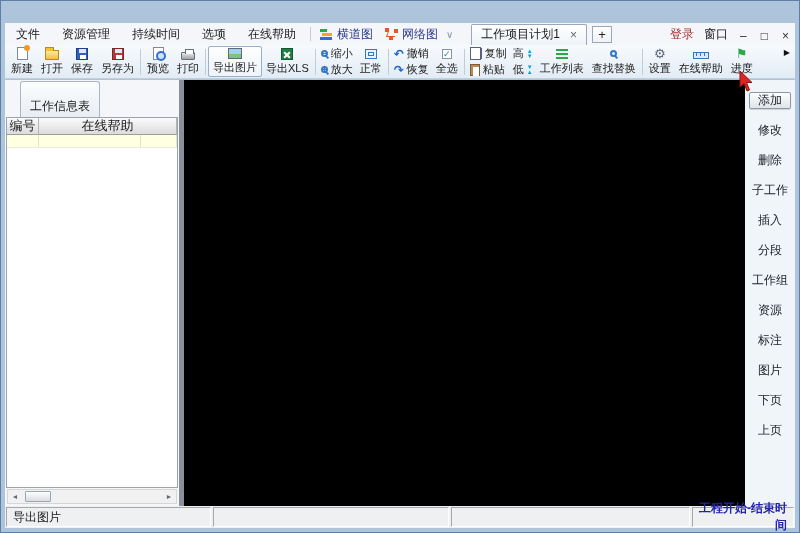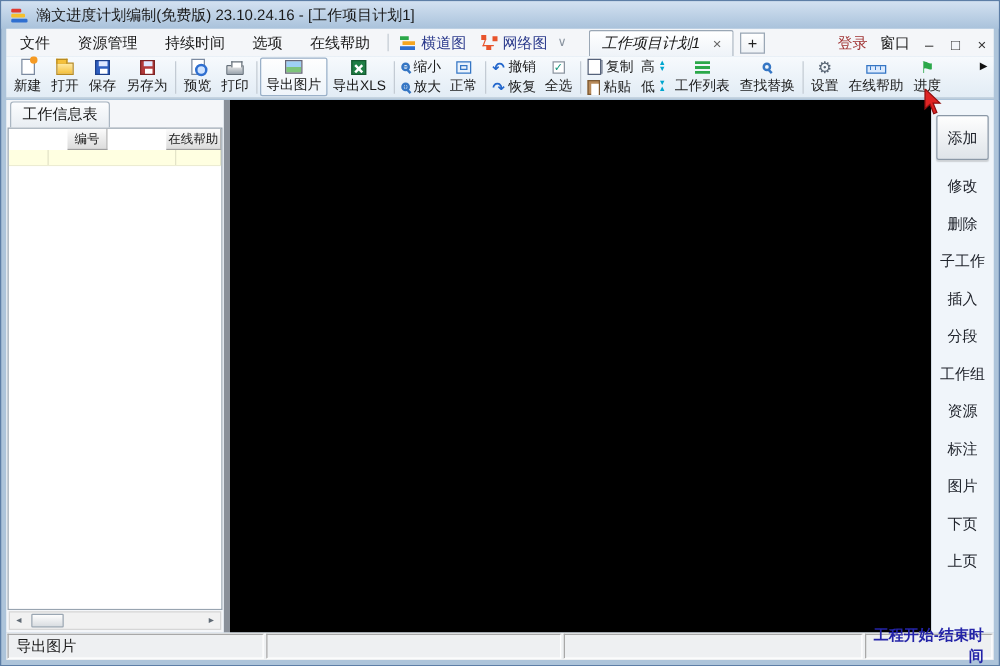--- a/index.html
+++ b/index.html
@@ -32,21 +32,21 @@
   .neticon { position:relative; width:13px; height:12px; }
   .neticon i { position:absolute; width:4px; height:4px; background:#e8542c; }
   .neticon .n1 { left:0; top:0; }
   .neticon .n2 { right:0; top:1px; }
   .neticon .n3 { left:4px; bottom:0; }
   .neticon::before { content:""; position:absolute; left:2px; top:3px; width:8px; height:5px;
     border-left:1px solid #e8542c; border-bottom:1px solid #e8542c; transform:skewX(-20deg); }
   .chev { color:#8a94a0; font-size:10px; margin-left:2px; }
   .doctab { margin-left:18px; height:21px; display:flex; align-items:center; gap:10px;
     padding:0 9px; background:linear-gradient(#ffffff,#eef3f8);
-    border:1px solid #9aa7b5; border-bottom:none; border-radius:2px 2px 0 0;font-style:italic; }
+    border:1px solid #9aa7b5; border-bottom:none; border-radius:2px 2px 0 0; }
   .doctab .close { color:#666; font-size:12px; cursor:default; }
   .plusbtn { margin-left:5px; width:20px; height:17px; border:1px solid #9aa7b5;
     background:linear-gradient(#ffffff,#eef2f6); display:flex; align-items:center;
     justify-content:center; font-size:13px; color:#222; }
   .mright { margin-left:auto; display:flex; align-items:flex-end; gap:10px; padding-right:4px; }
   .login { color:#a03333; }
   .winbtn { color:#333; font-size:12px; padding:0 2px; }
 
   
   .toolbar { position:absolute; top:44px; left:4px; right:4px; height:34px;
@@ -111,50 +111,50 @@
     background:repeating-linear-gradient(90deg, #3576c4 0 1px, transparent 1px 4px); }
   .i-flag { font-size:13px; line-height:13px; color:#2ba84a; }
   .dropbox { width:50px; height:16px; border:1px solid #8a99ab; background:#fff;
     display:flex; align-items:center; justify-content:space-between; padding:0 3px; font-size:11px; }
   .dropbox .arr { color:#2266cc; font-size:8px; }
   .overflow-ind { position:absolute; top:3px; right:5px; font-size:8px; color:#111; }
 
   
   .content { position:absolute; top:79px; left:4px; right:4px; bottom:26px; display:flex; }
   .left-panel { flex:0 0 174px; background:#f4f6f9; display:flex; flex-direction:column; position:relative; }
-  .lp-tab { align-self:flex-start; margin:1px 0 0 3px; padding:1px 9px 2px; font-size:12px; color:#1a1a1a;
+  .lp-tab { align-self:flex-start; margin:1px 0 0 15px; padding:16px 9px 2px; font-size:12px; color:#1a1a1a;
     background:linear-gradient(#fcfdfe,#e8edf2); border:1px solid #aab6c2; border-bottom:none;
     border-radius:3px 3px 0 0; position:relative; z-index:2; }
   .lp-body { flex:1; margin:0 1px; border:1px solid #98a4b0; background:#fff;
     display:flex; flex-direction:column; overflow:hidden; }
   .thead { display:flex; height:17px; }
   .th { background:linear-gradient(#fbfbfb,#dcdcdc); border-right:1px solid #b4b4b4;
-    border-bottom:1px solid #9e9e9e; font-size:10px; color:#1a1a1a; display:flex;
-    align-items:center; justify-content:center; overflow:hidden; white-space:nowrap;margin-left:47px; }
+    border-bottom:1px solid #9e9e9e; font-size:13px; color:#1a1a1a; display:flex;
+    align-items:center; justify-content:center; overflow:hidden; white-space:nowrap; }
   .th.c1 { flex:0 0 32px; }
   .th.c2 { flex:0 0 102px; }
   .th.c3 { flex:1; }
   .trow-y { display:flex; height:13px; background:#ffffe1; border-bottom:1px solid #ececd2; }
   .trow-y .td { border-right:1px solid #e4e4c8; }
   .trow-y .td.c1 { flex:0 0 32px; } .trow-y .td.c2 { flex:0 0 102px; } .trow-y .td.c3 { flex:1; }
   .tbody-empty { flex:1; background:#fff; }
   .hscroll { height:15px; margin:1px 2px 2px; background:#f1f1f1; border:1px solid #d6d6d6;
     display:flex; align-items:stretch; }
   .sbtn { flex:0 0 14px; display:flex; align-items:center; justify-content:center;
     font-size:7px; color:#606a74; }
   .sthumb { flex:0 0 26px; margin:1px 0 1px 3px; background:linear-gradient(#fdfdfd,#d9dde1);
     border:1px solid #9aa6b2; border-radius:1px; }
   .strack { flex:1; }
   .splitter { flex:0 0 5px; background:#8a9099; }
   .canvas { flex:1; background:#000; }
 
   
   .sidebar { flex:0 0 50px; background:#f0f5fa; display:flex; flex-direction:column;
     align-items:center; padding-top:12px; font-size:12px; color:#20242c; }
-  .sb-add { width:42px; height:36px; background:linear-gradient(#fefefe,#dfe4e9);
+  .sb-add { width:42px; height:17px; background:linear-gradient(#fefefe,#dfe4e9);
     border:1px solid #8b98a6; border-radius:2px; box-shadow:0 1px 1px rgba(0,0,0,.15);
     display:flex; align-items:center; justify-content:center; margin-bottom:6px; }
   .sb-item { height:30px; display:flex; align-items:center; justify-content:center; width:100%; }
 
   
   .cursor { position:absolute; left:738px; top:70px; width:16px; height:22px; z-index:50; pointer-events:none; }
 
   
   .statusbar { position:absolute; left:4px; right:4px; bottom:4px; height:22px;
     background:#eef0f2; display:flex; gap:2px; padding:1px; font-size:12px; color:#1a1a1a; }
@@ -163,28 +163,20 @@
   .scell.c1 { flex:0 0 205px; }
   .scell.c2 { flex:0 0 236px; }
   .scell.c3 { flex:1; }
   .scell.c4 { flex:0 0 102px; justify-content:center; color:#2424a8; font-weight:bold;text-align:right; }
 </style>
 </head>
 <body>
 
 <div class="win">
 
-  <div class="titlebar">
-    <span class="appicon">
-        <i class="b1"></i>
-        <i class="b2"></i>
-        <i class="b3"></i>
-      </span>
-    <span>瀚文进度计划编制(免费版) 23.10.24.16 - [工作项目计划1]</span>
-  </div>
 
   <div class="menubar">
     <span class="menuitem">文件</span>
     <span class="menuitem">资源管理</span>
     <span class="menuitem">持续时间</span>
     <span class="menuitem">选项</span>
     <span class="menuitem">在线帮助</span>
     <span class="vsep"></span>
     <span class="viewbtn">
       <span class="ganticon">

